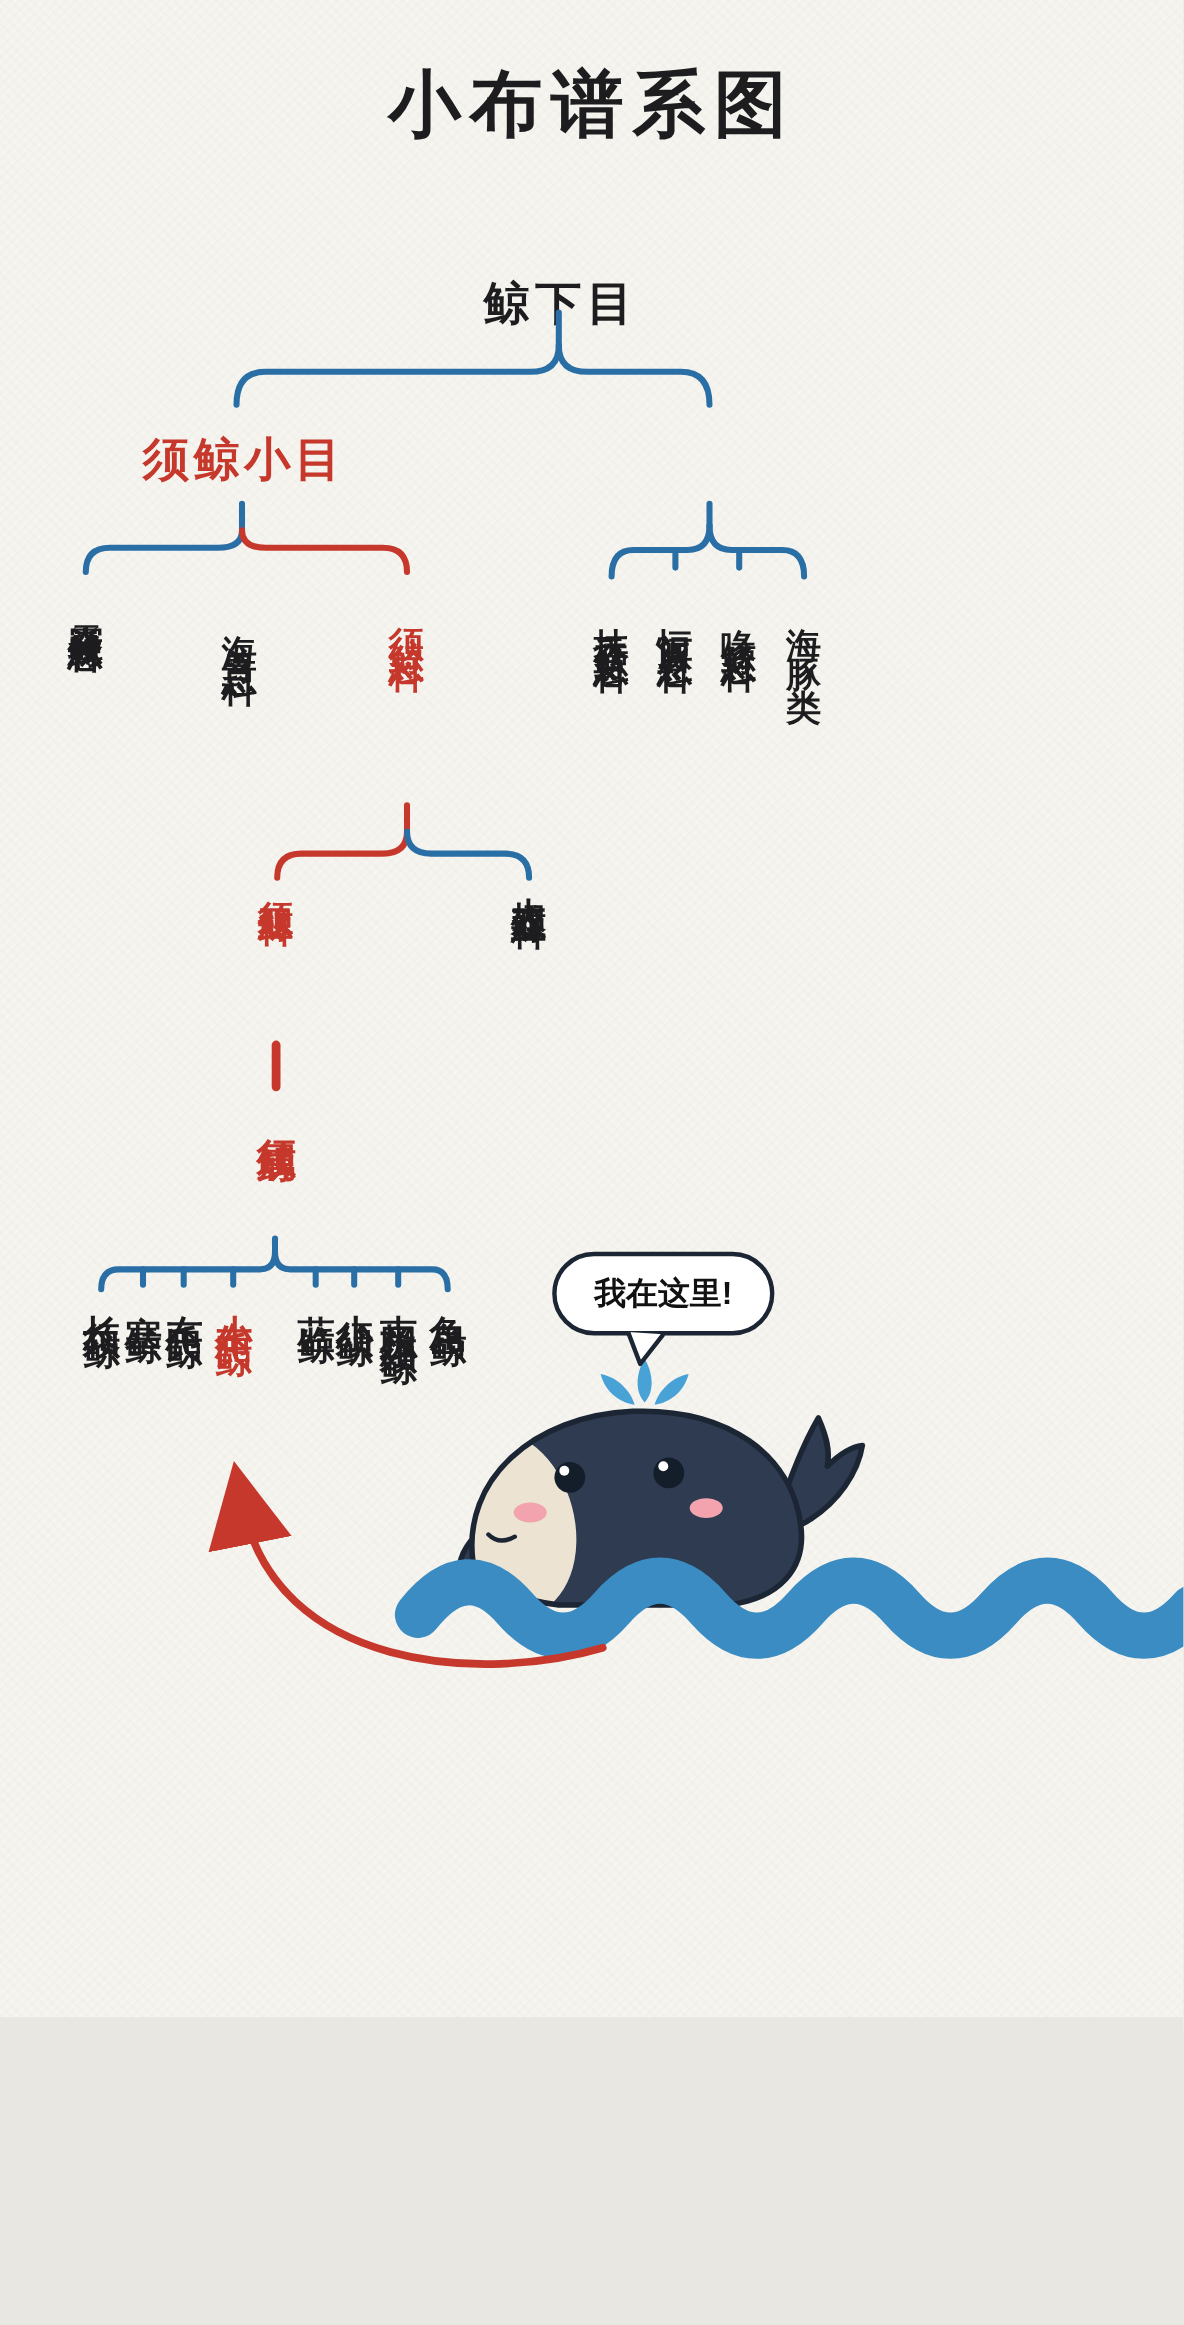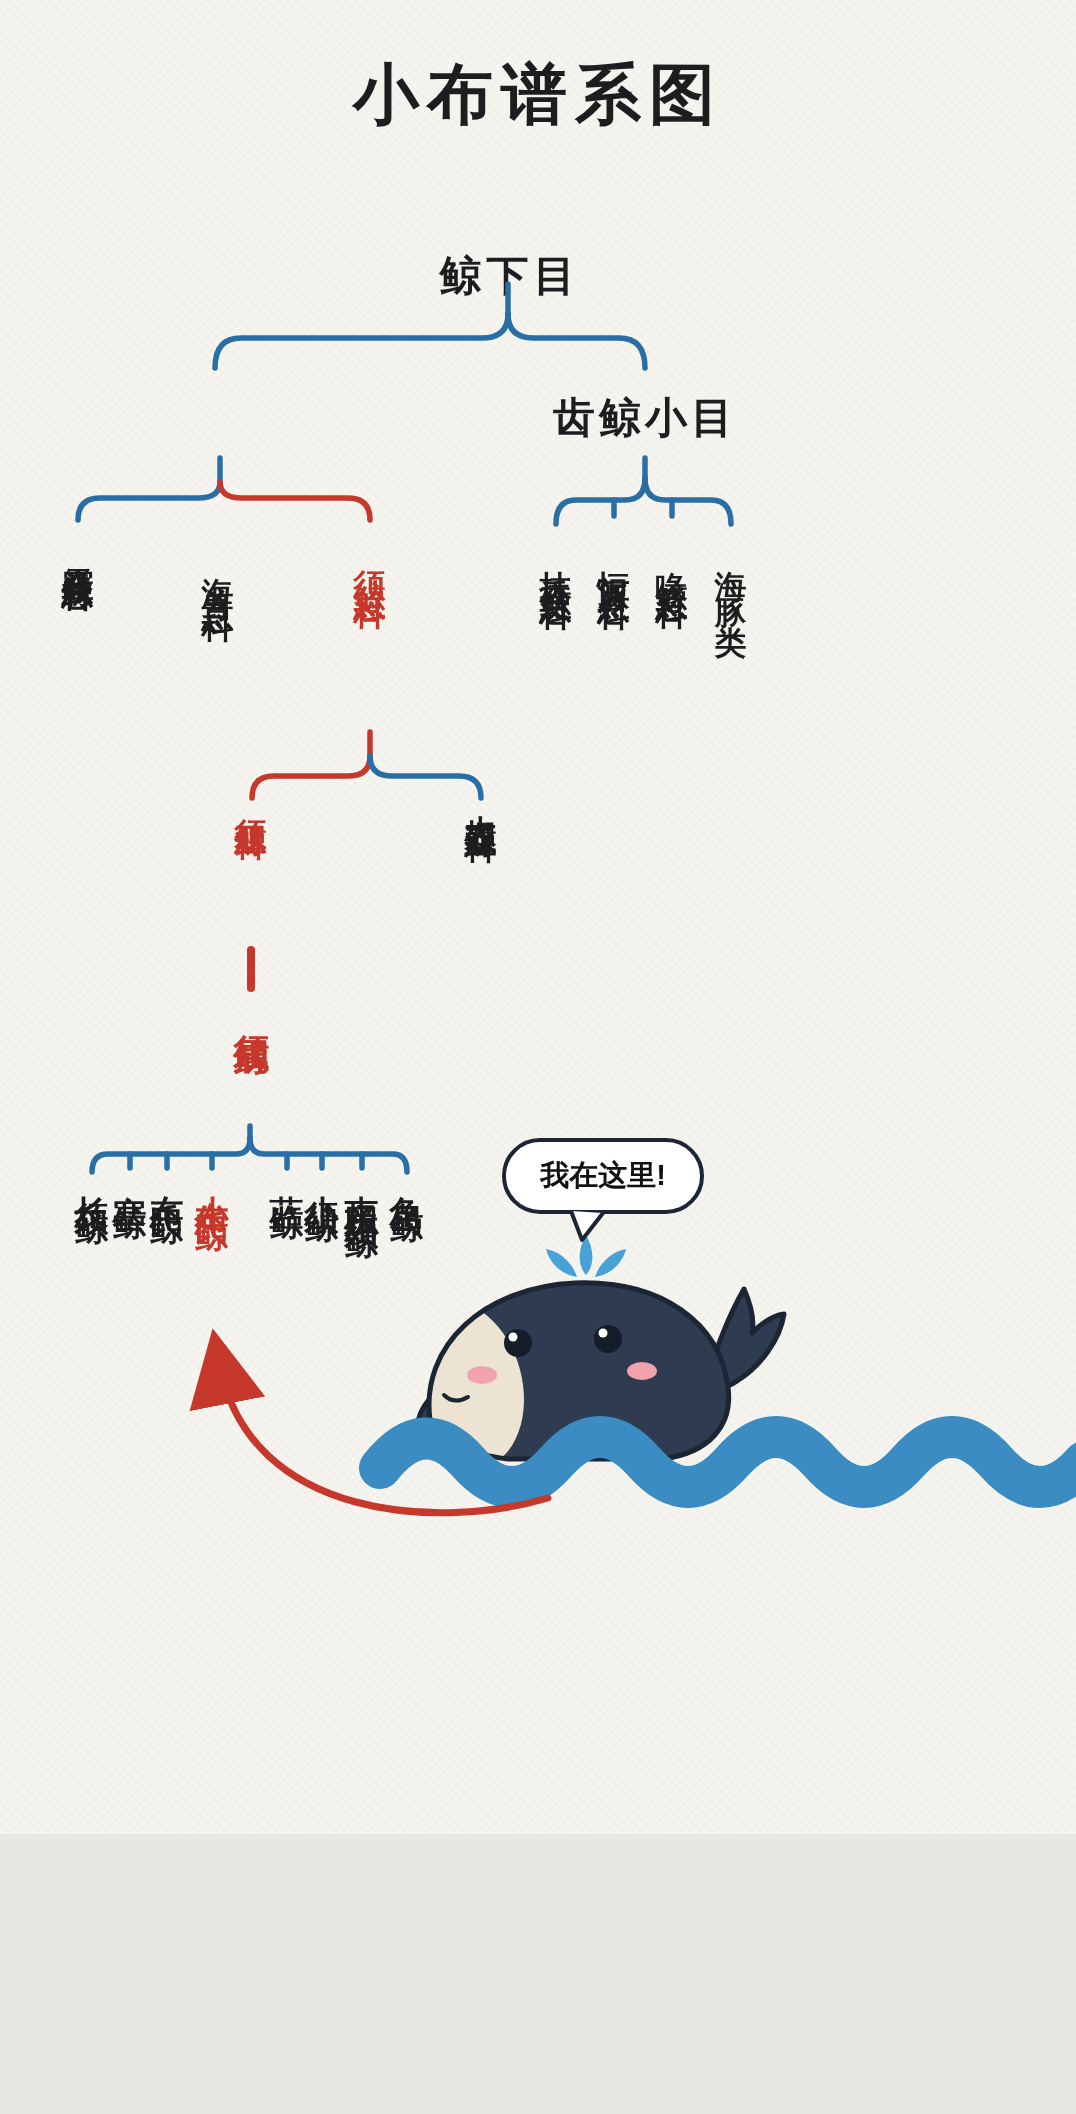--- a/index.html
+++ b/index.html
@@ -41,21 +41,21 @@
   <div class="htext title">小布谱系图</div>
 
   <div class="htext" style="left:510px;top:226px;font-size:42px;letter-spacing:5px;margin-top:22px;">鲸下目</div>
 
   <svg style="left:195px;top:282px;" width="470" height="90" viewBox="0 0 470 90">
     <path class="stroke-b" d="M313 2 V32"></path>
     <path class="stroke-b" d="M20 86 Q20 56 46 56 L287 56 Q313 56 313 32"></path>
     <path class="stroke-b" d="M313 32 Q313 56 339 56 L424 56 Q450 56 450 86"></path>
   </svg>
 
-  <div class="htext" style="left:645px;top:390px;font-size:42px;letter-spacing:4px;">齿鲸小目</div>
+  <div class="htext red" style="left:222px;top:390px;font-size:42px;letter-spacing:4px;">须鲸小目</div>
 
   <svg style="left:58px;top:458px;" width="324" height="66" viewBox="0 0 324 66">
     <path class="stroke-b" d="M162 0 V24"></path>
     <path class="stroke-b" d="M20 62 Q20 40 42 40 L140 40 Q162 40 162 24"></path>
     <path class="stroke-r" d="M162 24 Q162 40 184 40 L290 40 Q312 40 312 62"></path>
   </svg>
 
   <div class="vtext" style="left:78px;top:542px;font-size:32px;letter-spacing:3px;">露脊鲸总科</div>
   <div class="vtext" style="left:218px;top:552px;font-size:32px;letter-spacing:11px;">海兽总科</div>
   <div class="vtext red" style="left:370px;top:545px;font-size:32px;letter-spacing:9px;font-weight:800;">须鲸总科</div>

